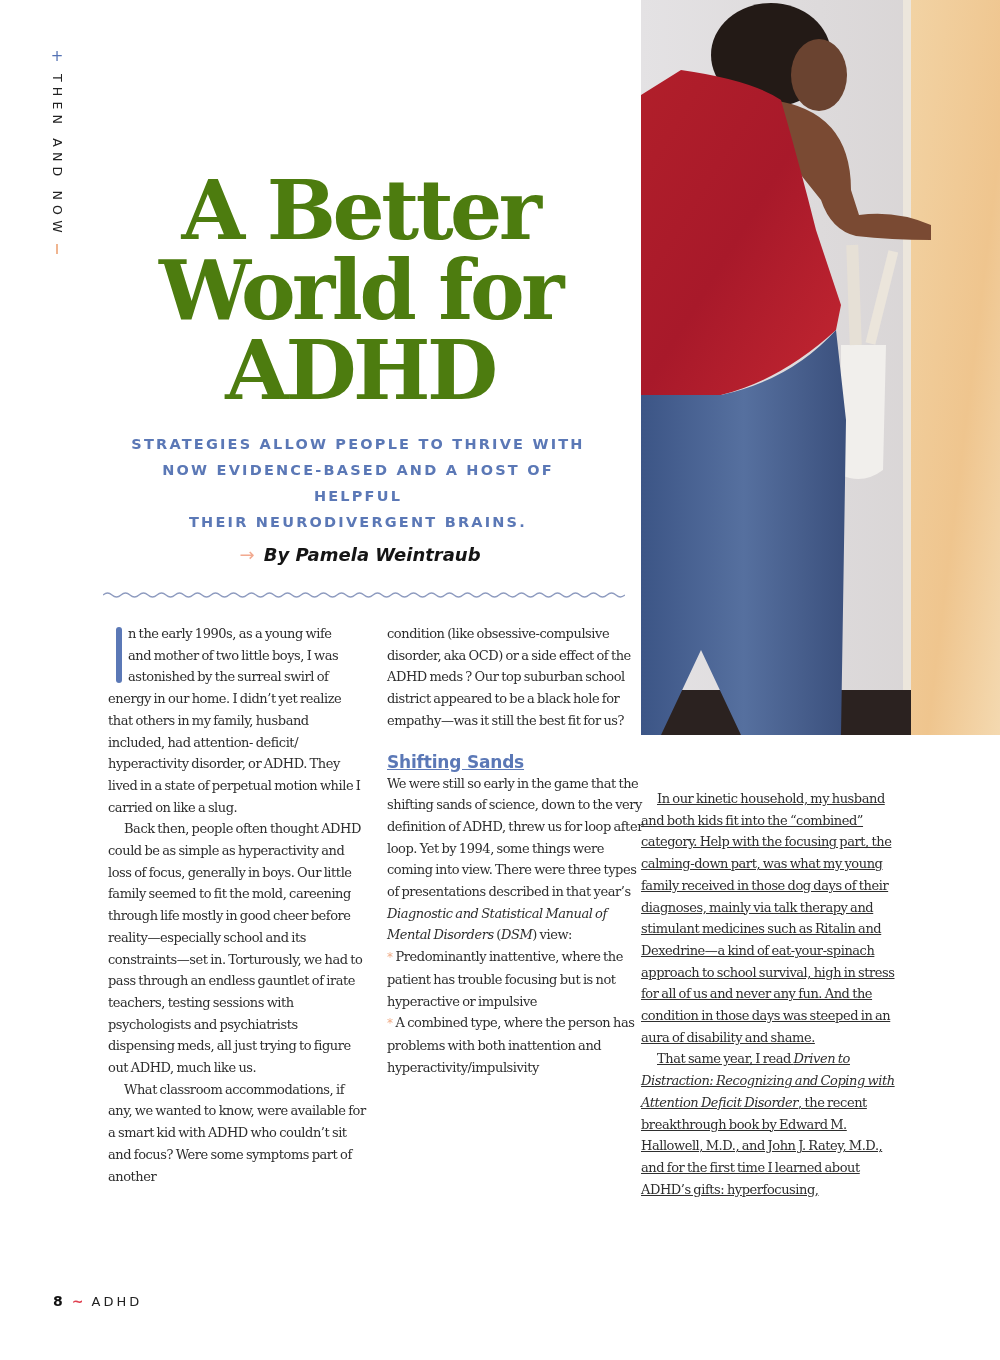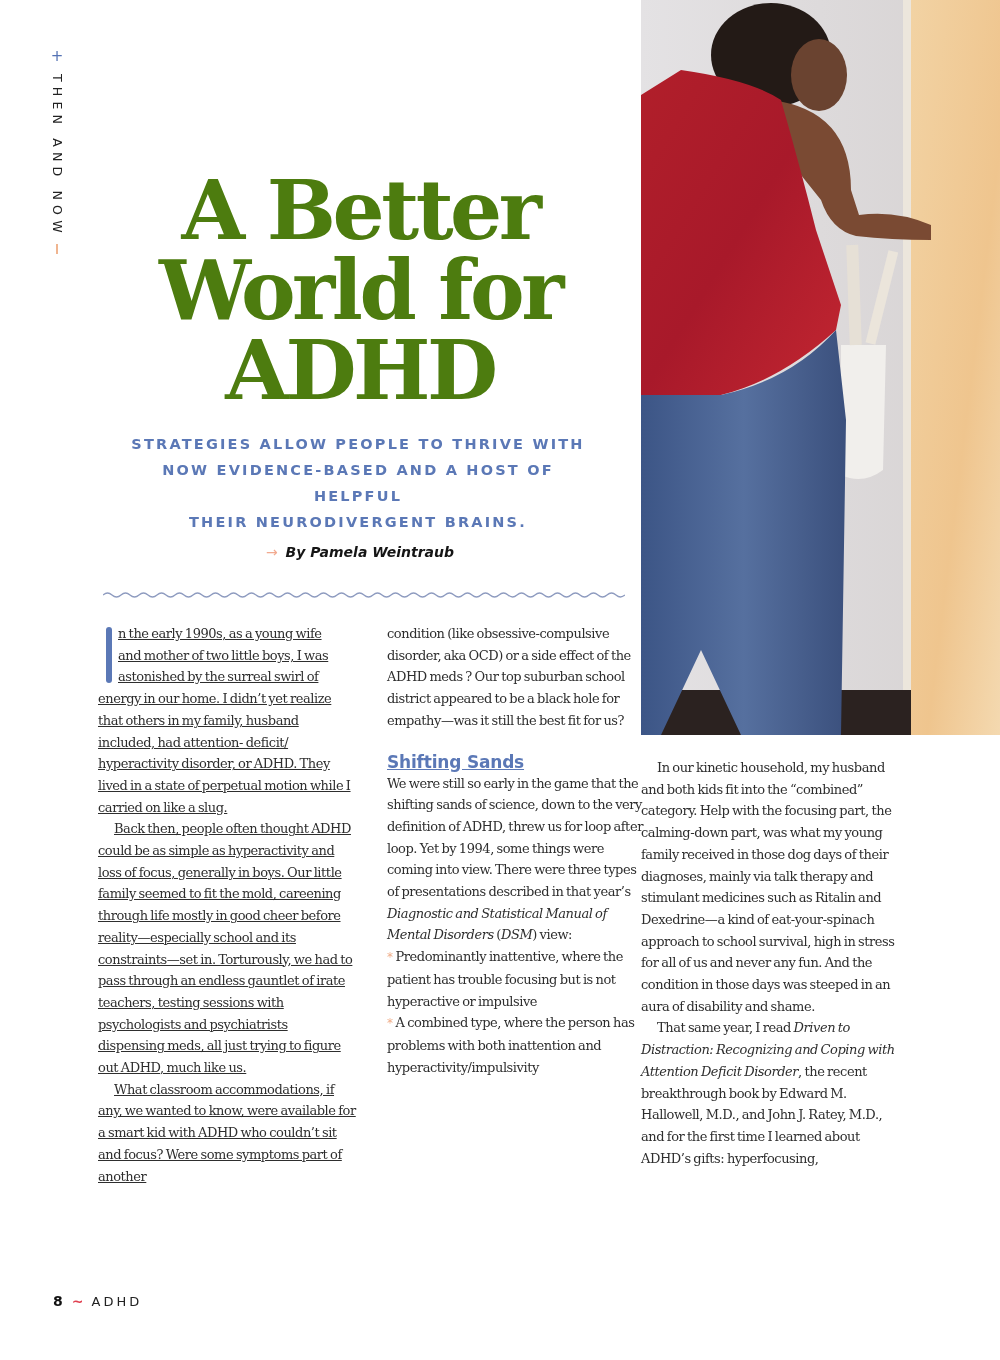--- a/index.html
+++ b/index.html
@@ -29,40 +29,40 @@
 
     .deck {
       position: absolute; left: 115px; top: 431px; width: 486px;
       text-align: center; font-family: "DejaVu Sans", sans-serif; font-weight: bold;
       font-size: 14.5px; line-height: 26px; letter-spacing: 2.2px; color: #5b78b6;
     }
     .deck span { display: block; }
 
     .byline {
       position: absolute; left: 100px; top: 544px; width: 520px; text-align: center;
-      font-family: "DejaVu Sans", sans-serif; font-size: 14px; font-style: italic; font-weight: bold; color: #151515;
+      font-family: "DejaVu Sans", sans-serif; font-size: 18px; font-style: italic; font-weight: bold; color: #151515;
     }
     .byline .arrow { color: #f2aa90; font-style: normal; font-weight: normal; margin-right: 3px; }
 
     .wave { position: absolute; left: 103px; top: 588px; width: 522px; height: 14px; }
 
     
     .photo { position: absolute; left: 641px; top: 0; width: 359px; height: 735px; overflow: hidden; background: #dcd9d8; }
 
     
     .col {
       position: absolute; width: 258px;
       font-family: "DejaVu Serif", serif; font-size: 13px; line-height: 21.7px;
       color: #2e2e2e; letter-spacing: -0.45px; word-spacing: -1px;
     }
     .col p { margin: 0; }
     .col p.indent { text-indent: 16px; }
-    .col1 { left: 98px; top: 623px; text-decoration: underline; }
+    .col1 { left: 108px; top: 623px; }
     .col2 { left: 387px; top: 623px; }
-    .col3 { left: 641px; top: 757px; }
+    .col3 { left: 641px; top: 788px; text-decoration: underline; }
 
     .dropcap-wrap { position: relative; padding-left: 20px; }
     .dropcap-bar { position: absolute; left: 8px; top: 4px; width: 6px; height: 56px; background: #5b78b6; border-radius: 3px; }
 
     .subhead {
       font-family: "DejaVu Sans", sans-serif; font-weight: bold; font-size: 17px;
       color: #5b78b6; letter-spacing: -0.2px; margin-top: 19px; line-height: 22px; word-spacing: 0; text-decoration: underline;
     }
     .star { color: #f0ad88; font-size: 12px; margin-right: 3px; font-family: "DejaVu Sans", sans-serif; }
     i { font-style: italic; }

